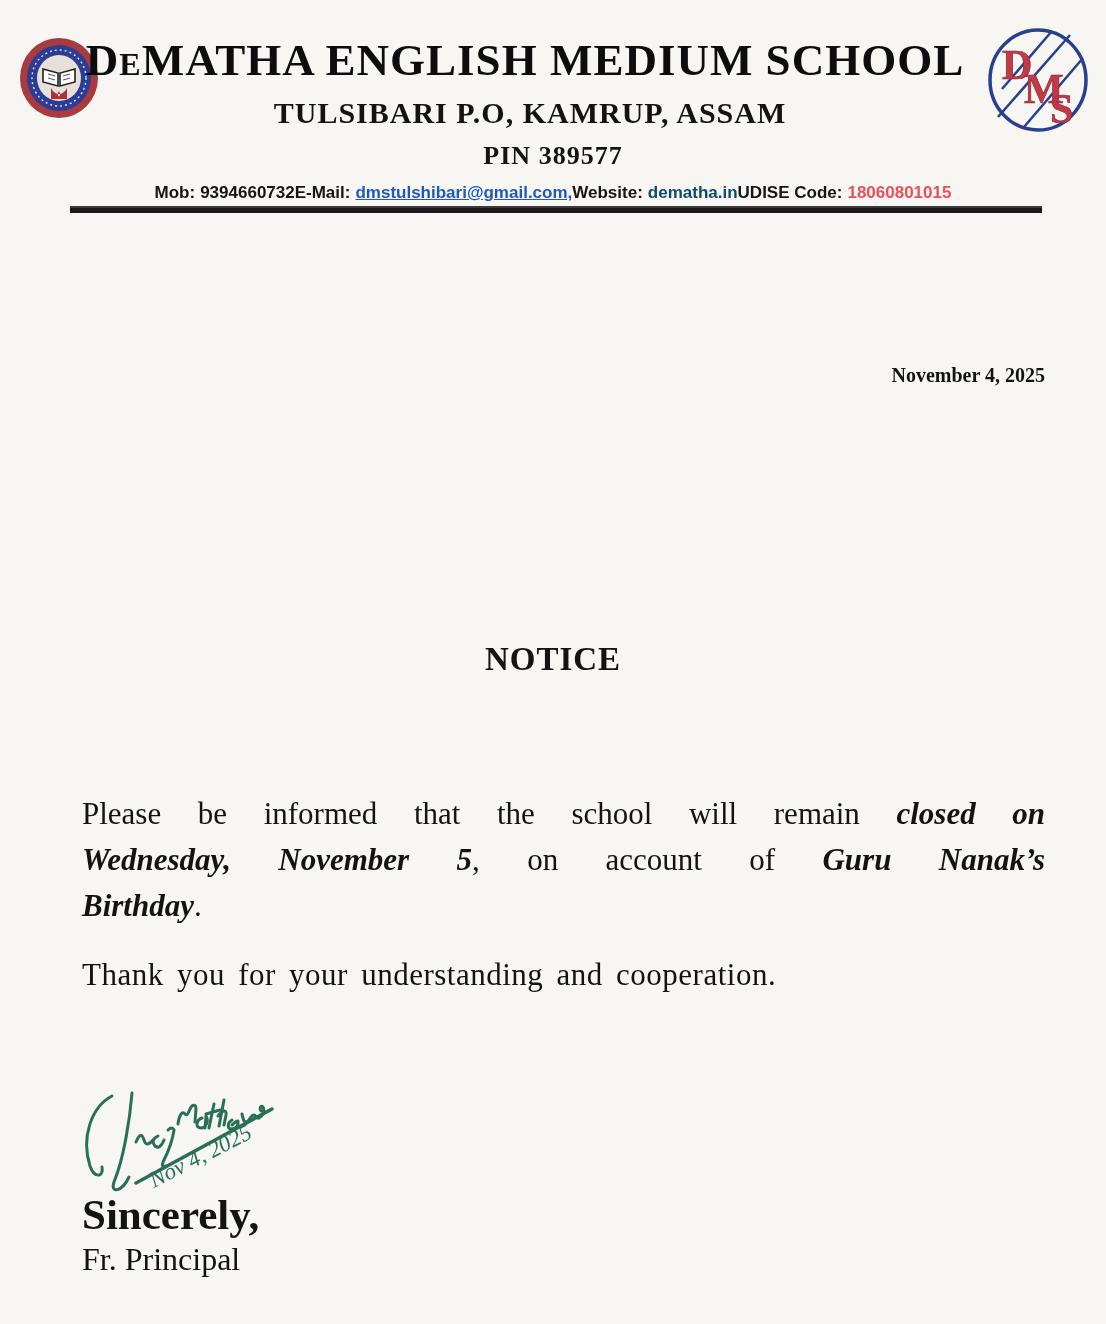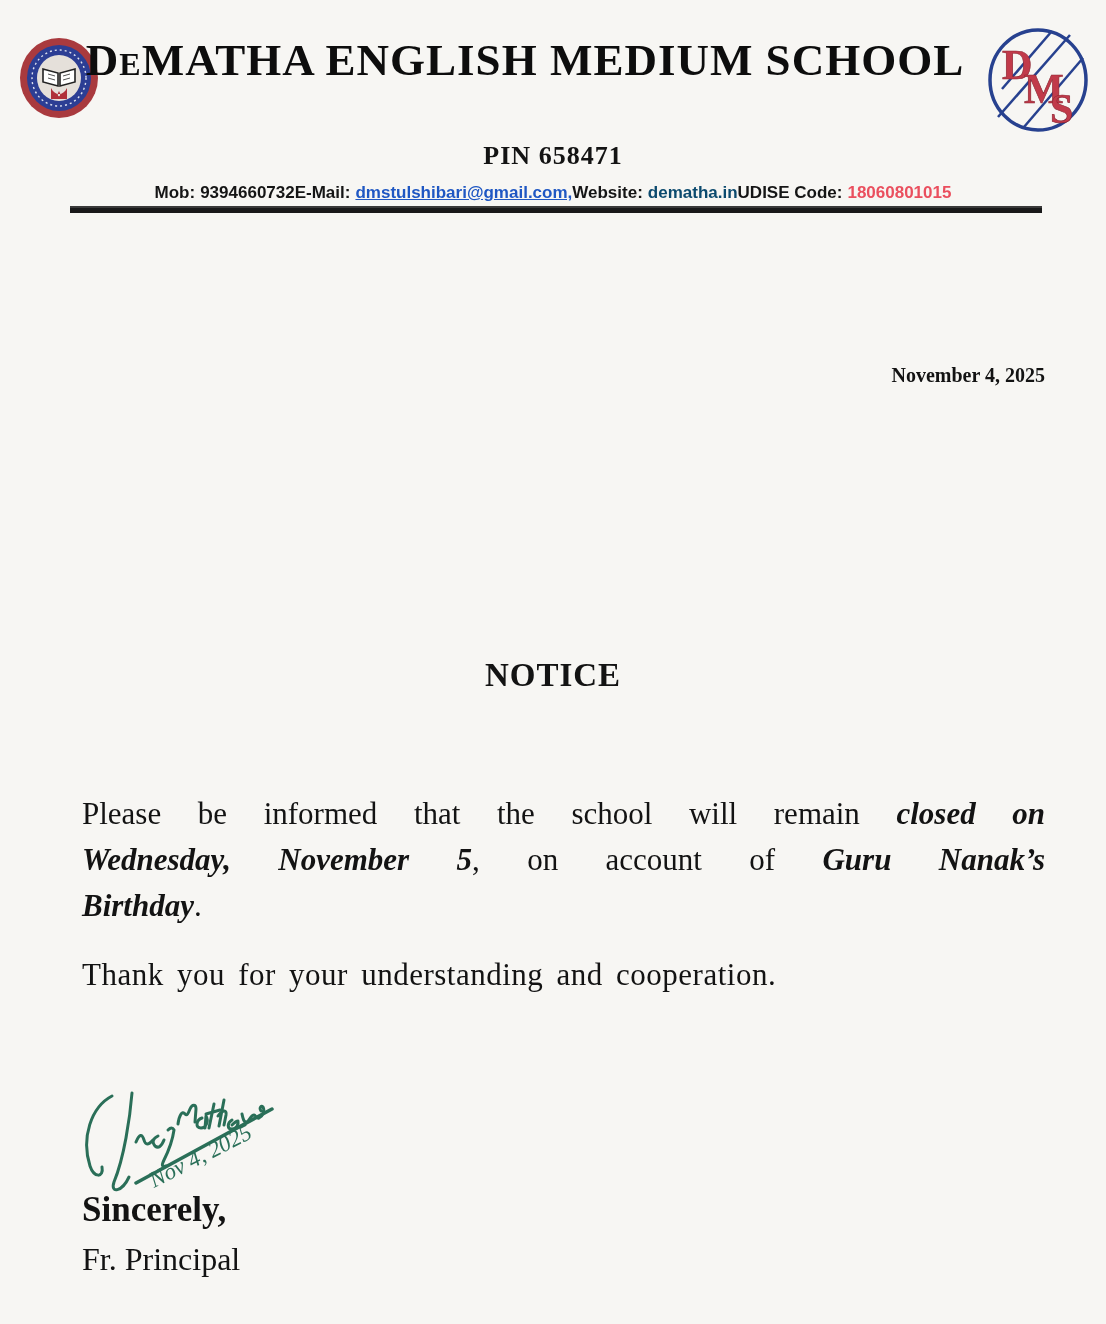--- a/index.html
+++ b/index.html
@@ -50,41 +50,41 @@
   .emblem{position:absolute;left:18px;top:36px;}
   .monogram{position:absolute;left:986px;top:27px;}
   
   .letter-date{
     position:absolute;top:364px;right:61px;
     font-size:20px;font-weight:bold;text-align:right;
   }
   .notice-title{
     position:absolute;top:641px;left:0;right:0;
     text-align:center;
-    font-size:33px;font-weight:bold;letter-spacing:1px;margin-top:16px;
+    font-size:33px;font-weight:bold;letter-spacing:1px;
   }
   .salutation{
     position:absolute;top:715px;left:82px;
     font-size:32px;font-weight:bold;
   }
   .notice-body{
     position:absolute;top:791px;left:82px;width:963px;
     font-size:31px;line-height:46px;
   }
   .body-line{text-align:justify;}
   .body-line.just{text-align-last:justify;}
   .body-line .b{font-weight:bold;font-style:italic;}
   .closing-line{
     position:absolute;top:957px;left:82px;
     font-size:31px;letter-spacing:0.5px;word-spacing:5px;
   }
   .signature{position:absolute;left:66px;top:1078px;}
   .signoff{
     position:absolute;top:1190px;left:82px;
-    font-size:35px;font-weight:bold;text-align:right;
+    font-size:43px;font-weight:bold;text-align:right;
   }
   .signoff-role{
     position:absolute;top:1241px;left:82px;
     font-size:32px;
   }
 </style>
 </head>
 <body>
 
 <div class="page">
@@ -107,21 +107,22 @@
     <ellipse cx="52" cy="53" rx="48" ry="50" fill="none" stroke="#27418f" stroke-width="3.5"></ellipse>
     <line x1="16" y1="62" x2="66" y2="4" stroke="#27418f" stroke-width="2.5"></line>
     <line x1="12" y1="90" x2="84" y2="8" stroke="#27418f" stroke-width="2.5"></line>
     <line x1="38" y1="100" x2="97" y2="31" stroke="#27418f" stroke-width="2.5"></line>
     <text x="16" y="52" font-family="Liberation Serif,serif" font-weight="bold" font-size="42" fill="#c13a4a" stroke="#8a2430" stroke-width="0.6">D</text>
     <text x="38" y="76" font-family="Liberation Serif,serif" font-weight="bold" font-size="42" fill="#c13a4a" stroke="#8a2430" stroke-width="0.6">M</text>
     <text x="64" y="96" font-family="Liberation Serif,serif" font-weight="bold" font-size="42" fill="#c13a4a" stroke="#8a2430" stroke-width="0.6">S</text>
   </svg>
 
   <div class="school-name">DeMATHA ENGLISH MEDIUM SCHOOL</div>
-  <div class="school-pin">PIN 658471</div>
+  <div class="school-address">TULSIBARI P.O, KAMRUP, ASSAM</div>
+  <div class="school-pin">PIN 389577</div>
 
   <div class="contact-row">
     <span class="contact-item">
       <span>Mob:</span>
       <span>9394660732</span>
     </span>
     <span class="contact-item">
       <span>E-Mail:</span>
       <span class="email-link">dmstulshibari@gmail.com,</span>
     </span>

